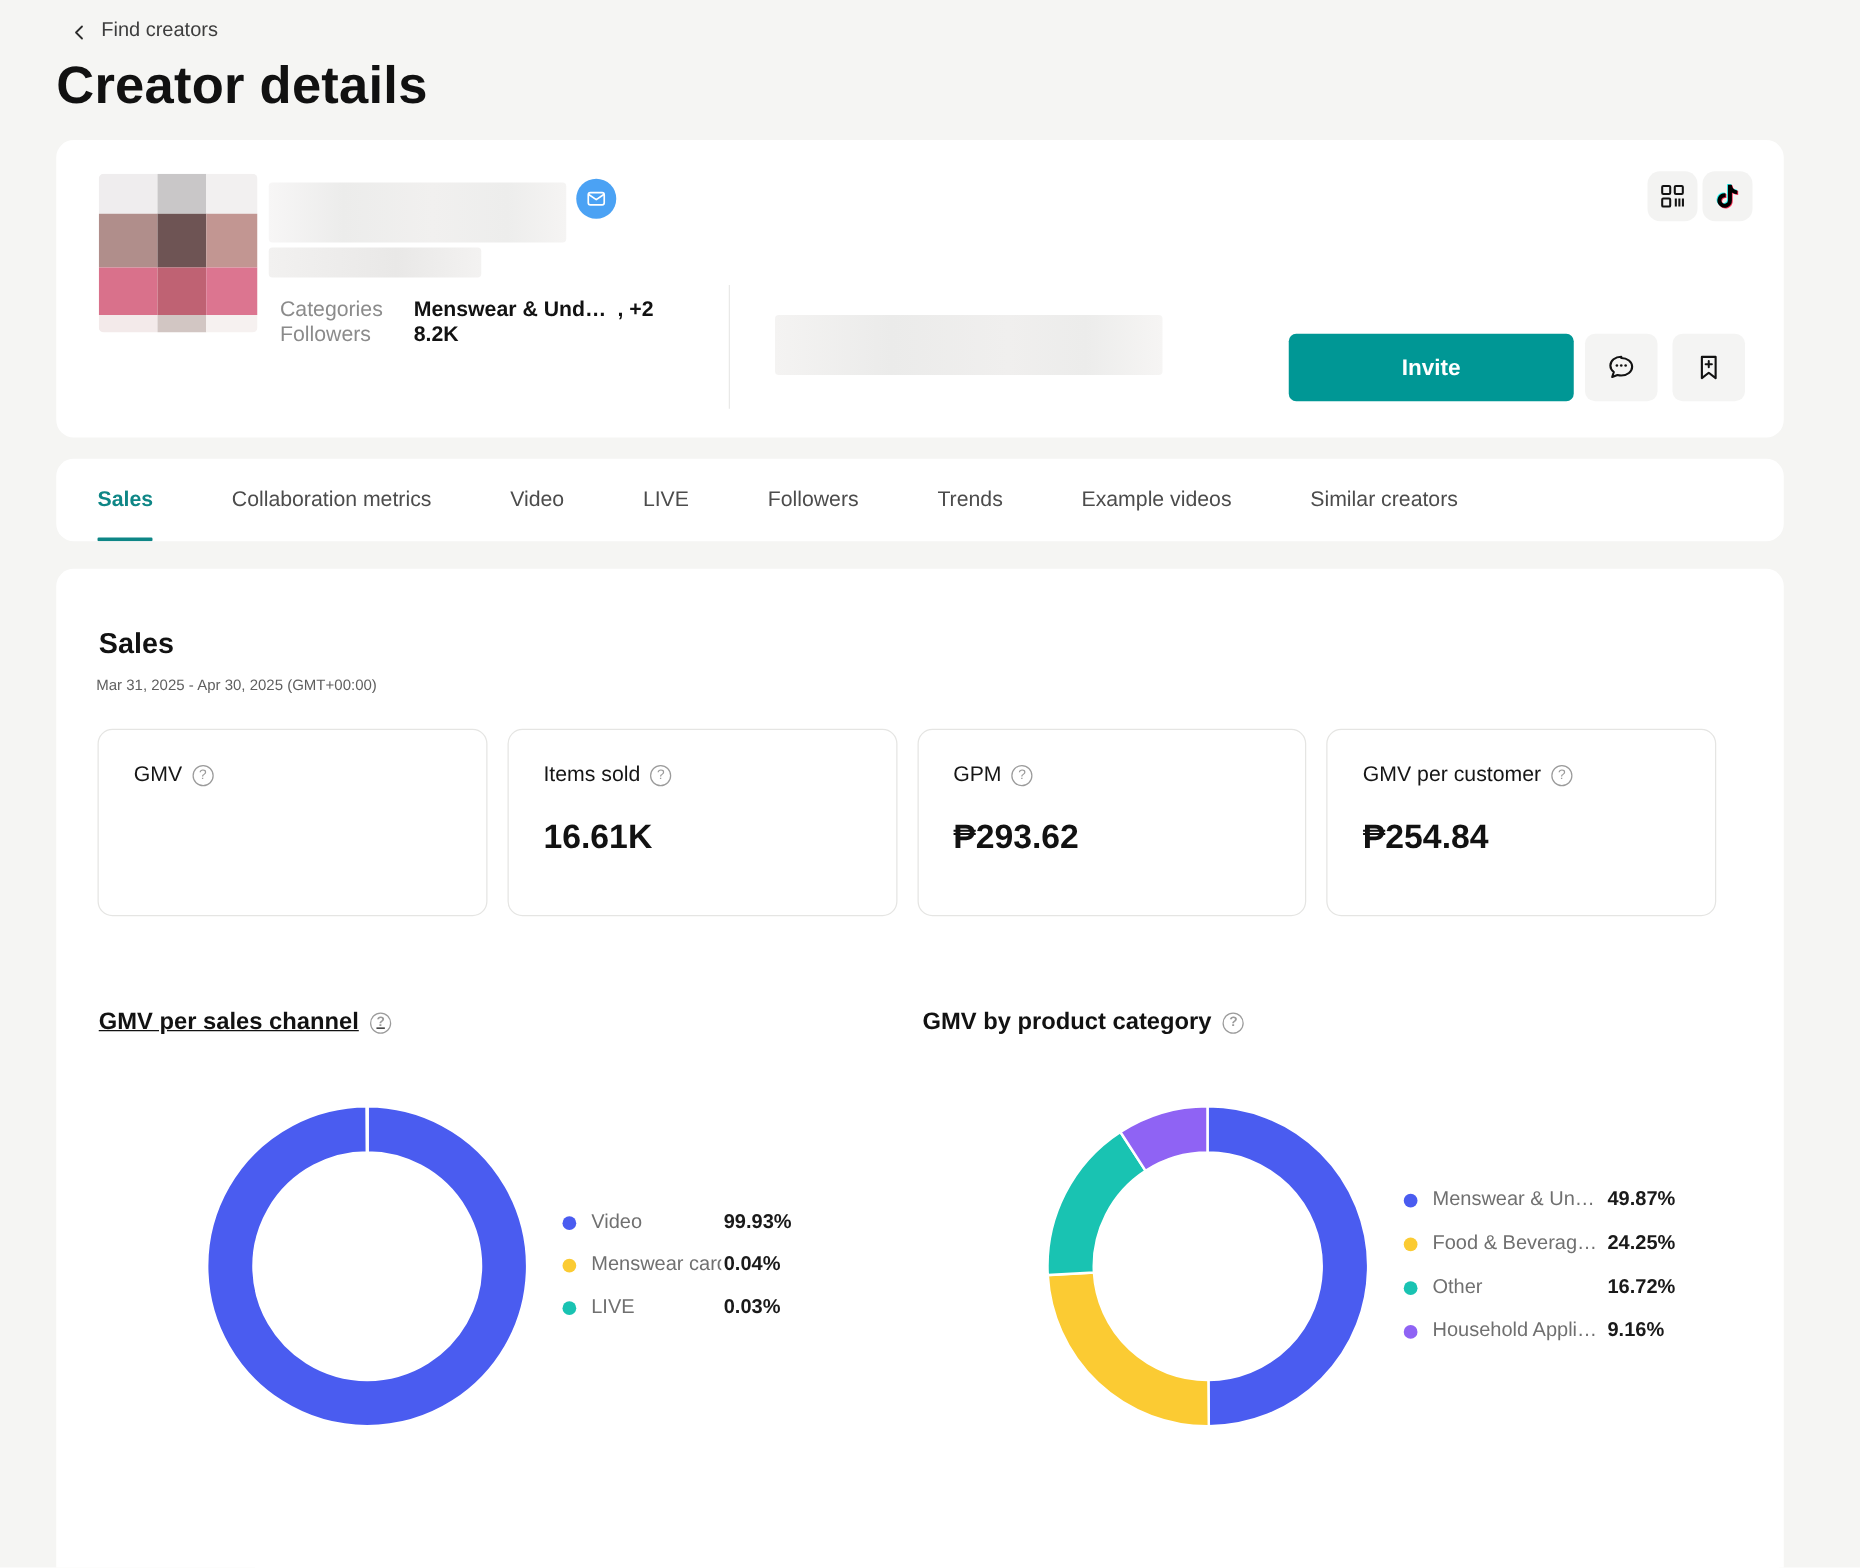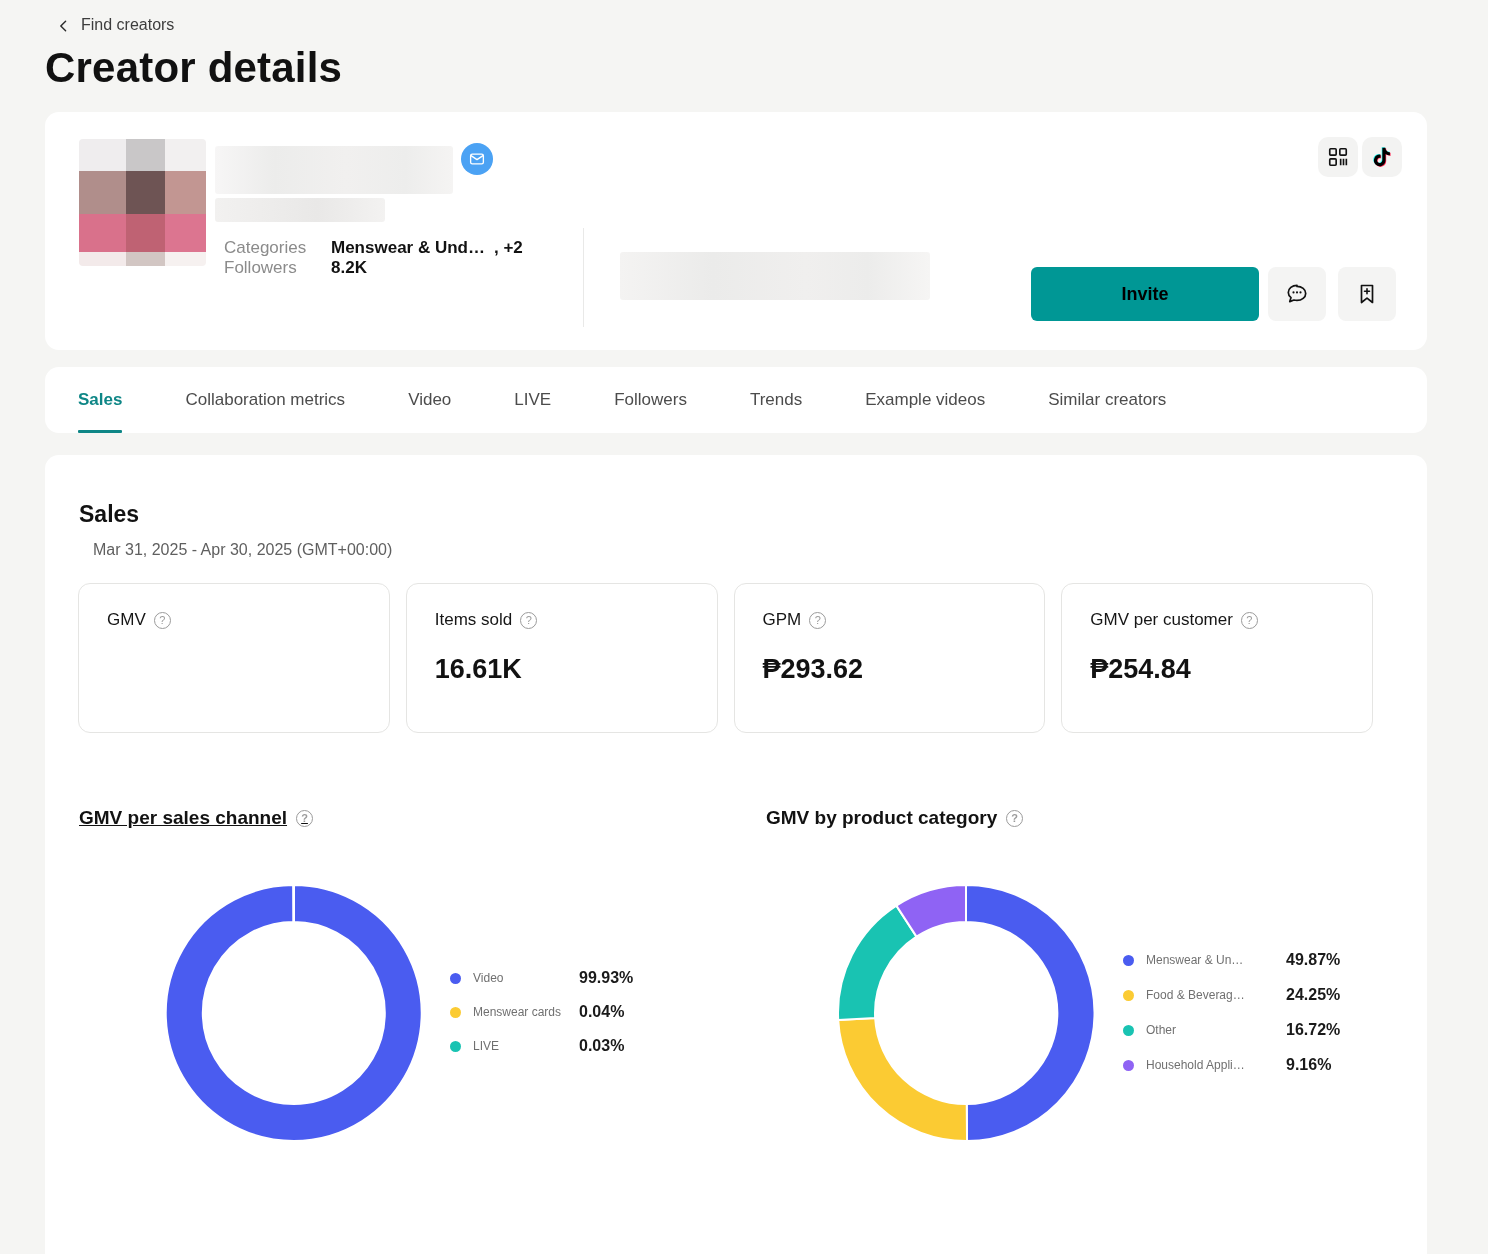--- a/index.html
+++ b/index.html
@@ -33,59 +33,59 @@
   .kv-value { font-weight:700; color:#121212; }
   .kv-suffix { font-weight:700; margin-left:9px; }
   .v-divider { position:absolute; left:538px; top:116px; width:1px; height:99px; background:#e9e9e8; }
   .center-blur { position:absolute; left:575px; top:140px; width:310px; height:48px; border-radius:3px;
                  background:linear-gradient(90deg,#f4f3f2 0%,#ebebea 30%,#f0efee 60%,#ececeb 80%,#f6f5f4 100%); }
   .icon-btn-sm { position:absolute; top:25px; width:40px; height:40px; border-radius:10px; background:#f3f3f2;
                  display:flex; align-items:center; justify-content:center; cursor:pointer; border:none; }
   #qr-btn { left:1273px; }
   #tiktok-btn { left:1317px; background:#f3f3f2; }
   .invite-btn { position:absolute; left:986px; top:155px; width:228px; height:54px; border:none; border-radius:6px;
-                background:var(--accent); color:#000000; font-size:18px; font-weight:600; cursor:pointer;
+                background:var(--accent); color:#ffffff; font-size:18px; font-weight:600; cursor:pointer;
                 font-family:"Liberation Sans",sans-serif; }
   .action-btn { position:absolute; top:155px; width:58px; height:54px; border:none; border-radius:8px;
                 background:#f4f4f3; display:flex; align-items:center; justify-content:center; cursor:pointer; }
   #chat-btn { left:1223px; }
   #bookmark-btn { left:1293px; }
 
   
   #tabs-card { top:367px; height:66px; display:flex; align-items:stretch; padding-left:33px; gap:63px; overflow:hidden; }
   .tab { position:relative; display:flex; align-items:center; font-size:17px; color:#4c4c4c; cursor:pointer; white-space:nowrap; }
   .tab.active { color:var(--tab-active); font-weight:600; }
   .tab.active::after { content:""; position:absolute; left:0; right:0; bottom:0; height:3px; background:var(--tab-active); border-radius:1px; }
 
   
   #main-card { top:455px; height:830px; }
   .section-title { position:absolute; left:34px; top:46px; font-size:23px; font-weight:700; }
-  .date-range { position:absolute; left:48px; top:86px; font-size:16px; color:#5f5f5f;text-align:right; }
+  .date-range { position:absolute; left:32px; top:86px; font-size:12px; color:#5f5f5f;text-align:right; }
   .metrics { position:absolute; left:33px; top:128px; width:1295px; display:grid; grid-template-columns:repeat(4,1fr); gap:16px; }
   .metric-card { height:150px; border:1px solid #e5e5e3; border-radius:12px; padding:26px 28px; background:#fff; }
   .metric-label { display:flex; align-items:center; gap:8px; font-size:17px; color:#161616; }
   .metric-value { margin-top:24px; font-size:27px; font-weight:700; color:#121212; }
   .help-icon { width:17px; height:17px; border:1px solid #9b9b9b; border-radius:50%; color:#9b9b9b;
                font-size:11px; line-height:15px; text-align:center; display:inline-block; cursor:pointer; flex:none; }
   .chart-title { position:absolute; top:352px; font-size:19px; font-weight:700; display:flex; align-items:center; gap:9px; }
   #chart-title-0 { left:34px;text-decoration:underline; }
-  #chart-title-1 { left:721px; }
+  #chart-title-1 { left:693px; }
   .donut { position:absolute; top:428px; width:260px; height:260px; }
   #donut-0 { left:119px; }
   #donut-1 { left:791px; }
   .legend { position:absolute; display:flex; flex-direction:column; }
   #legend-0 { left:405px; top:511px; }
   #legend-0 .legend-row { margin-bottom:10px; }
   #legend-0 .legend-label { width:104px; }
   #legend-1 { left:1078px; top:493px; }
   #legend-1 .legend-row { margin-bottom:11px; }
   #legend-1 .legend-label { width:138px; }
   .legend-row { display:flex; align-items:center; height:24px; }
   .legend-dot { width:11px; height:11px; border-radius:50%; margin-right:12px; flex:none; }
-  .legend-label { font-size:12px; color:#707070; white-space:nowrap; overflow:hidden; }
+  .legend-label { font-size:16px; color:#707070; white-space:nowrap; overflow:hidden; }
   .legend-value { font-size:16px; font-weight:700; color:#1a1a1a; margin-left:2px; }
 </style>
 </head>
 <body>
 
 <div class="breadcrumb">
   <svg width="16" height="16" viewBox="0 0 20 20">
     <polyline points="12,4 6,10 12,16" fill="none" stroke="#2c2c2c" stroke-width="1.8" stroke-linecap="round" stroke-linejoin="round"></polyline>
   </svg>
   <span>Find creators</span>

